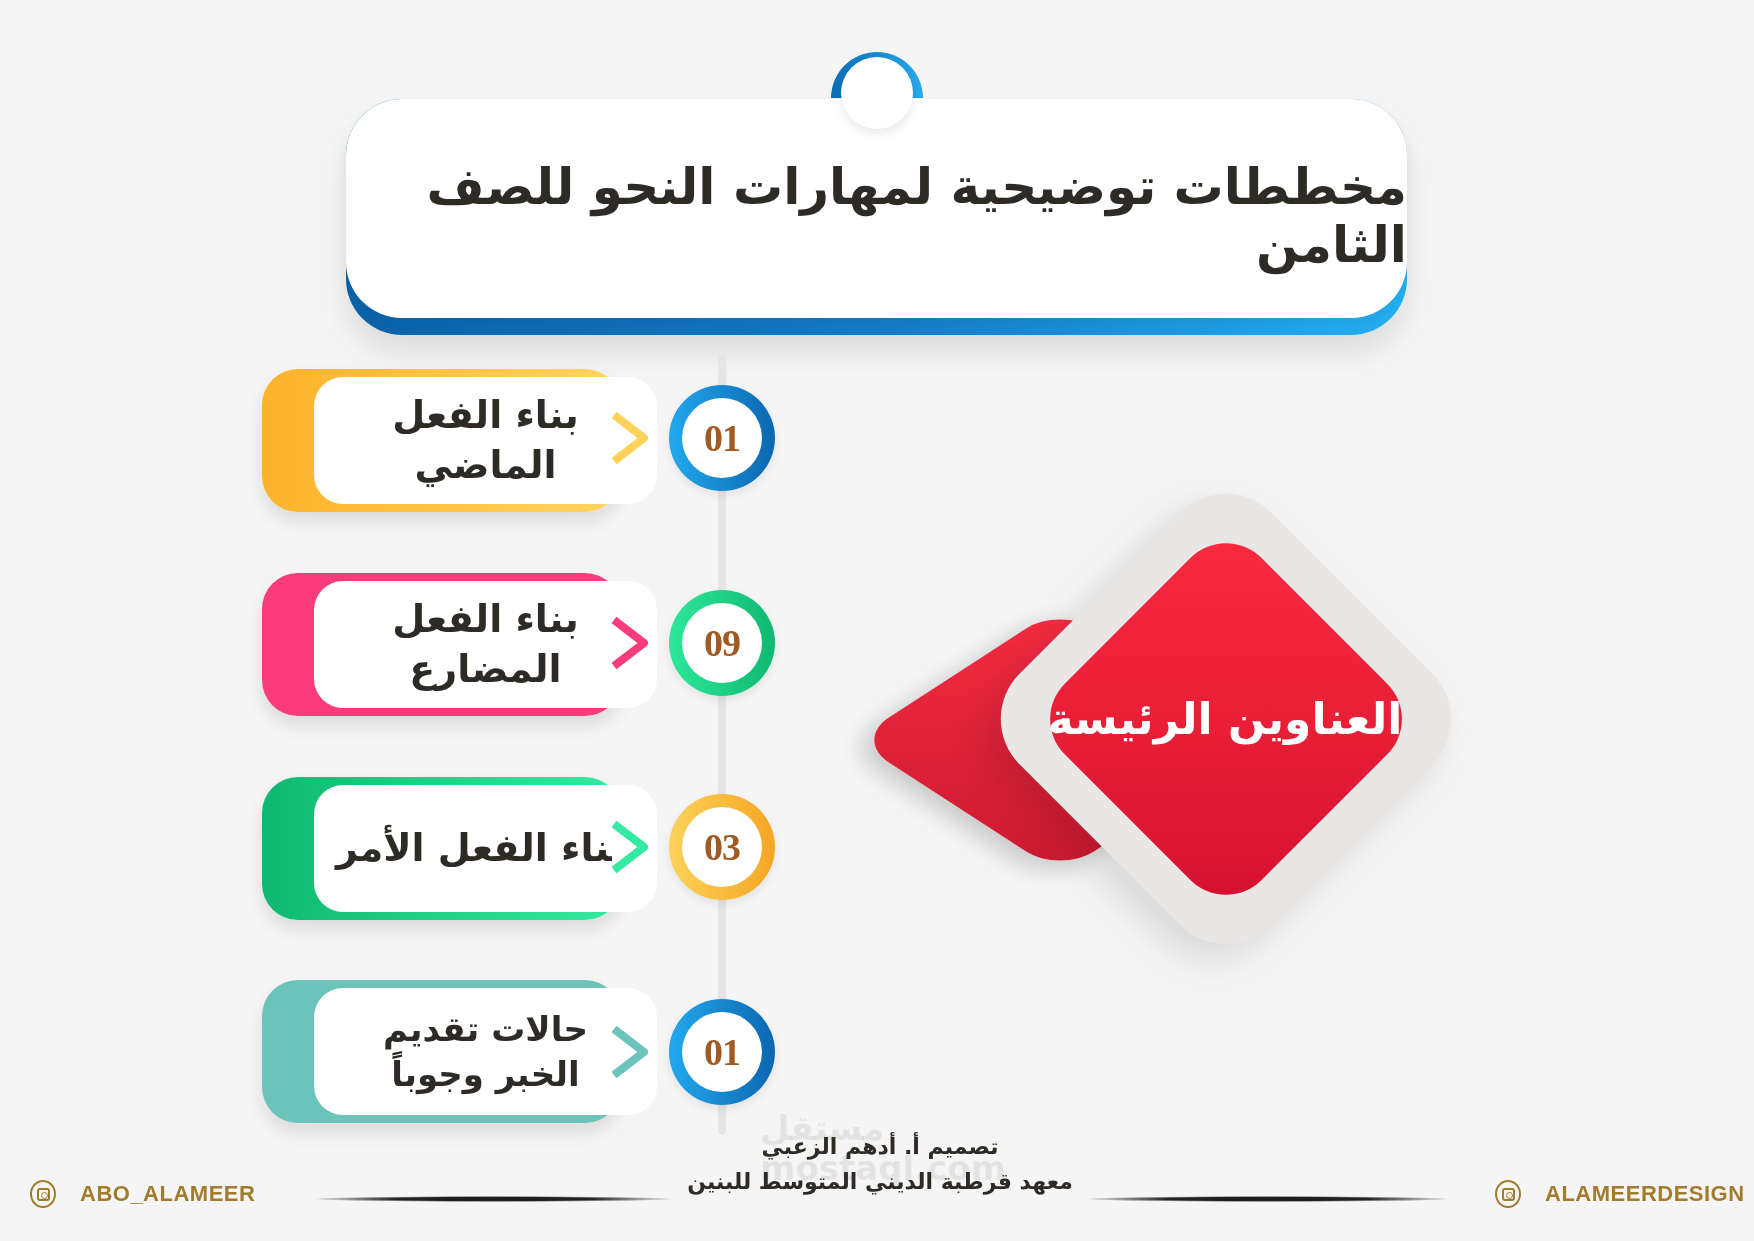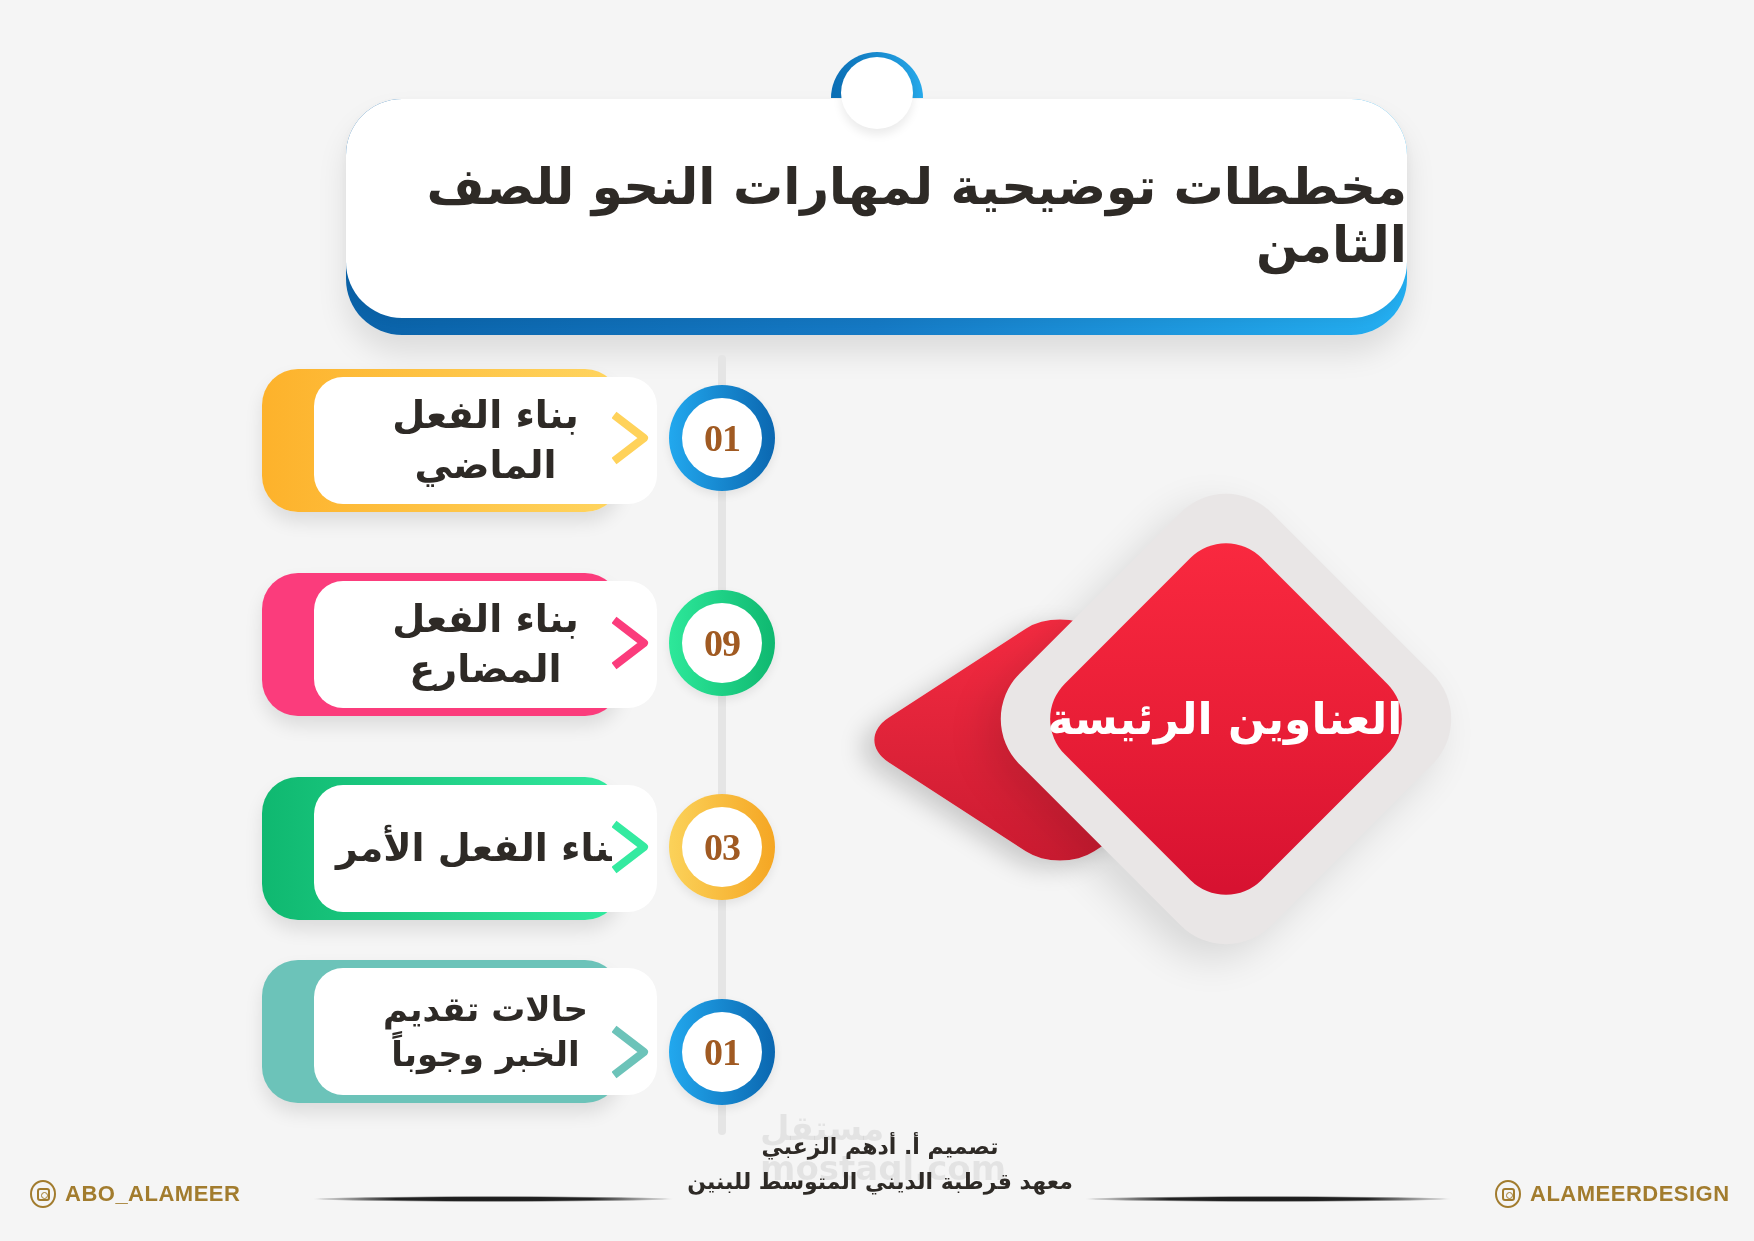--- a/index.html
+++ b/index.html
@@ -114,21 +114,21 @@
   #diamond-label {
     left: 1040px; top: 688px; width: 370px; height: 60px;
     display: flex; align-items: center; justify-content: center;
     direction: rtl;
     font-family: "DejaVu Sans", sans-serif;
     font-weight: bold; font-size: 44px; color: #ffffff;
   }
 
   
   .social {
-    display: flex; align-items: center; gap: 9px;
+    display: flex; align-items: center; gap: 24px;
     font-family: "Liberation Sans", sans-serif;
     font-weight: bold; font-size: 22px; color: #a27c2e;
     letter-spacing: 0.5px;
   }
   .ig-icon {
     width: 26px; height: 28px; border: 2px solid #a27c2e; border-radius: 50%;
     display: flex; align-items: center; justify-content: center;
   }
   .ig-icon .sq {
     width: 13px; height: 13px; border: 2px solid #a27c2e; border-radius: 3px;
@@ -203,21 +203,21 @@
     </div>
 </div>
 <svg class="abs pointer" style="left:612px; top:820px;" viewBox="0 0 40 54">
   <polygon points="0,0 34,27 0,54" fill="#ffffff"></polygon>
   <polyline points="2,4 32,27 2,50" fill="none" stroke="#34eaa0" stroke-width="8" stroke-linejoin="round"></polyline>
 </svg>
 <div class="abs num-circle" style="left:669px; top:794px; background:linear-gradient(90deg,#fbd25a,#f5a623);">
   <div class="num-inner">03</div>
 </div>
 
-<div class="abs bubble" style="left:262px; top:960px; background:#6cc3b9;">
+<div class="abs bubble" style="left:262px; top:980px; background:#6cc3b9;">
   <div class="bubble-inner">
       <span class="bubble-text" style="font-size:34px;">حالات تقديم الخبر وجوباً</span>
     </div>
 </div>
 <svg class="abs pointer" style="left:612px; top:1025px;" viewBox="0 0 40 54">
   <polygon points="0,0 34,27 0,54" fill="#ffffff"></polygon>
   <polyline points="2,4 32,27 2,50" fill="none" stroke="#6cc3b9" stroke-width="8" stroke-linejoin="round"></polyline>
 </svg>
 <div class="abs num-circle" style="left:669px; top:999px; background:linear-gradient(90deg,#22a8ee,#0b67b0);">
   <div class="num-inner">01</div>

